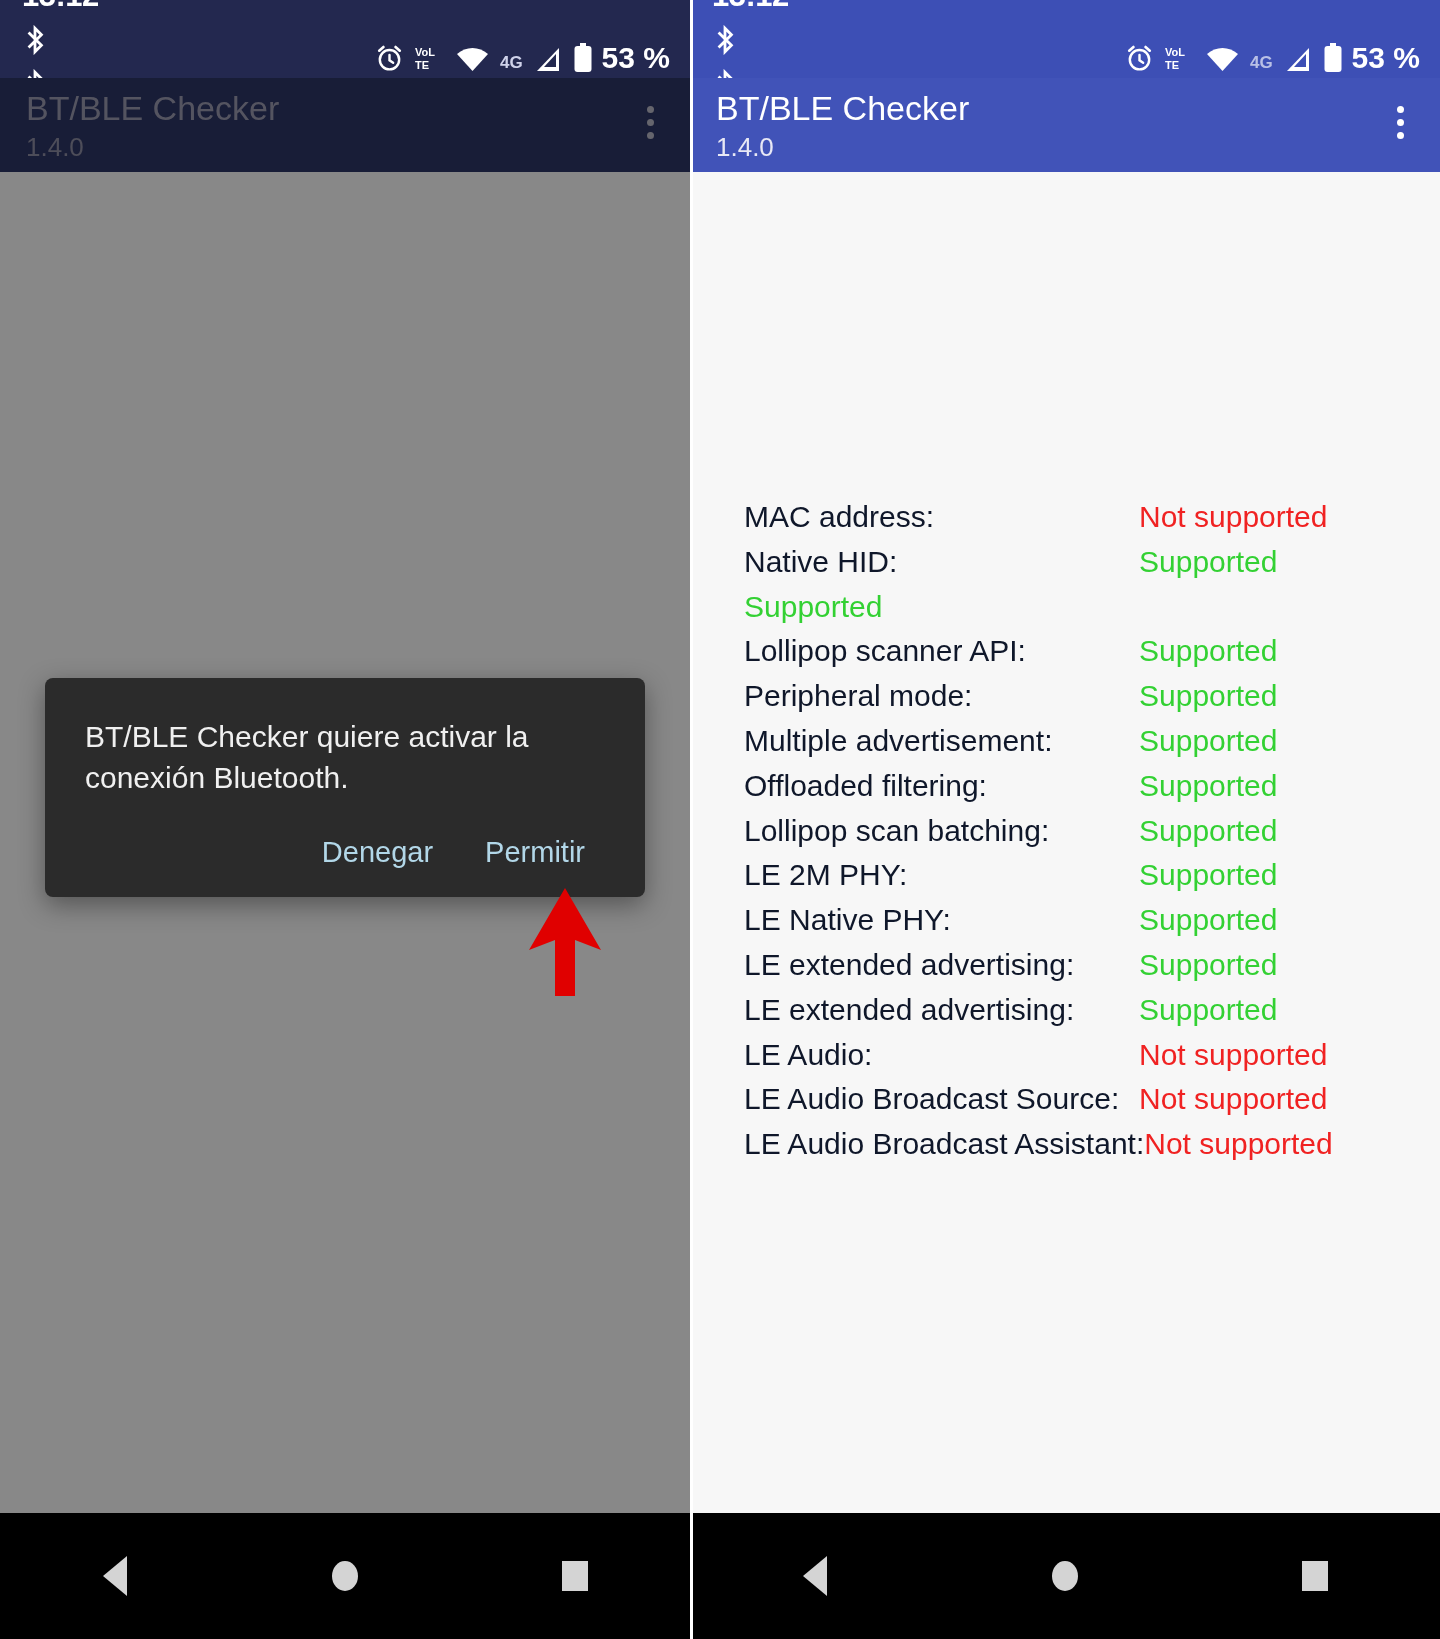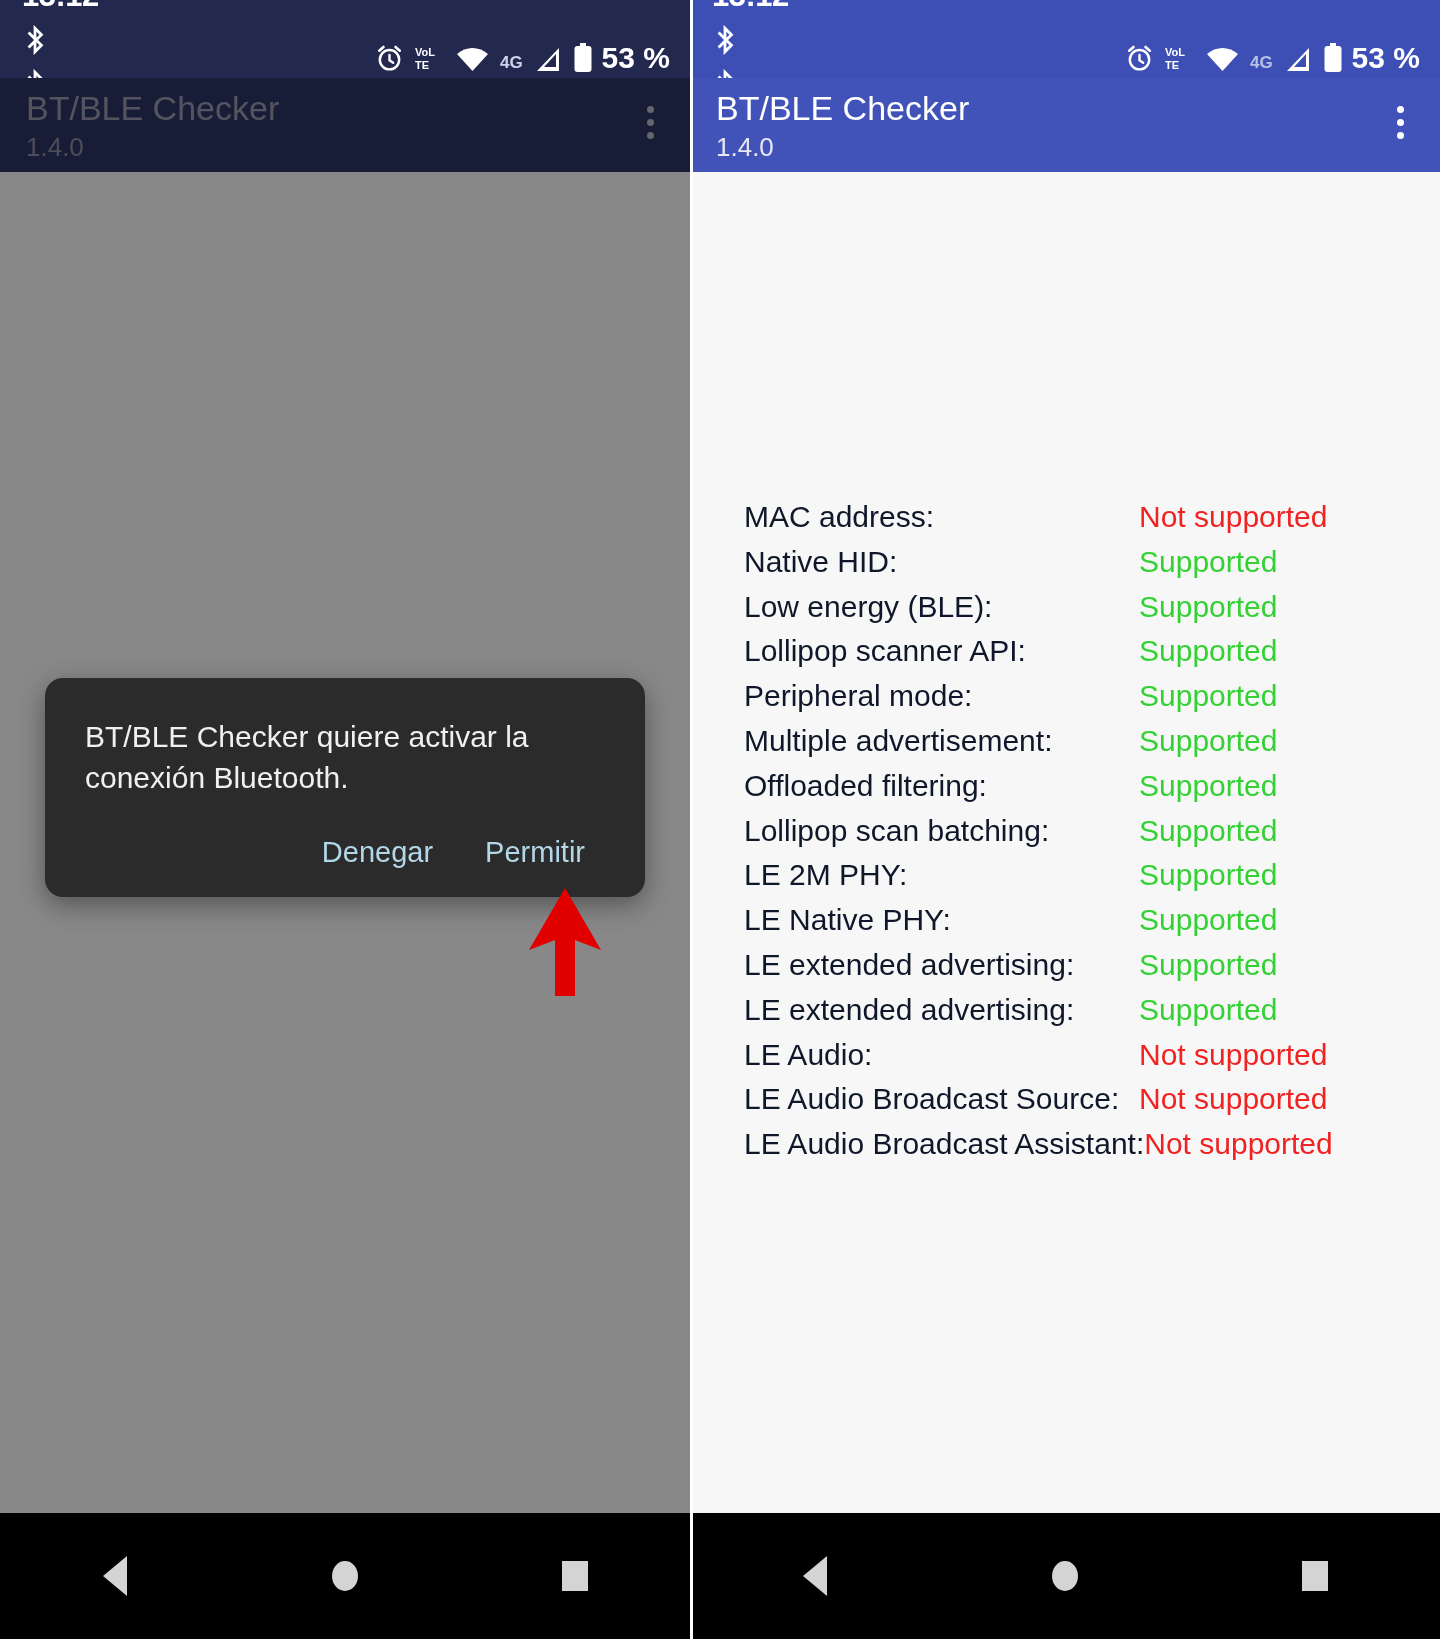--- a/index.html
+++ b/index.html
@@ -194,21 +194,21 @@
   .appbar.dim .app-title { color: #9a9ab0; }
   .appbar.dim .app-version { color: #8c8ca2; }
   .appbar.dim .overflow-menu i { background: #b9b9c6; }
 
   .dialog {
     position: absolute;
     left: 45px;
     top: 678px;
     width: 600px;
     background: #2b2b2b;
-    border-radius: 18px;
+    border-radius: 8px;
     z-index: 10;
     box-sizing: border-box;
     padding: 38px 40px 18px 40px;
     box-shadow: 0 8px 26px rgba(0,0,0,0.38);
   }
   .dialog-message {
     color: #f0f0f0;
     font-size: 30px;
     line-height: 41px;
     margin: 0 0 28px 0;
@@ -387,21 +387,20 @@
       <div class="feature-list" id="feature-list">
           <div class="feature-row">
             <span class="feature-label">MAC address:</span>
             <span class="feature-value no">Not supported</span>
           </div>
           <div class="feature-row">
             <span class="feature-label">Native HID:</span>
             <span class="feature-value ok">Supported</span>
           </div>
           <div class="feature-row">
-            <span class="feature-label">Low energy (BLE):</span>
             <span class="feature-value ok">Supported</span>
           </div>
           <div class="feature-row">
             <span class="feature-label">Lollipop scanner API:</span>
             <span class="feature-value ok">Supported</span>
           </div>
           <div class="feature-row">
             <span class="feature-label">Peripheral mode:</span>
             <span class="feature-value ok">Supported</span>
           </div>

